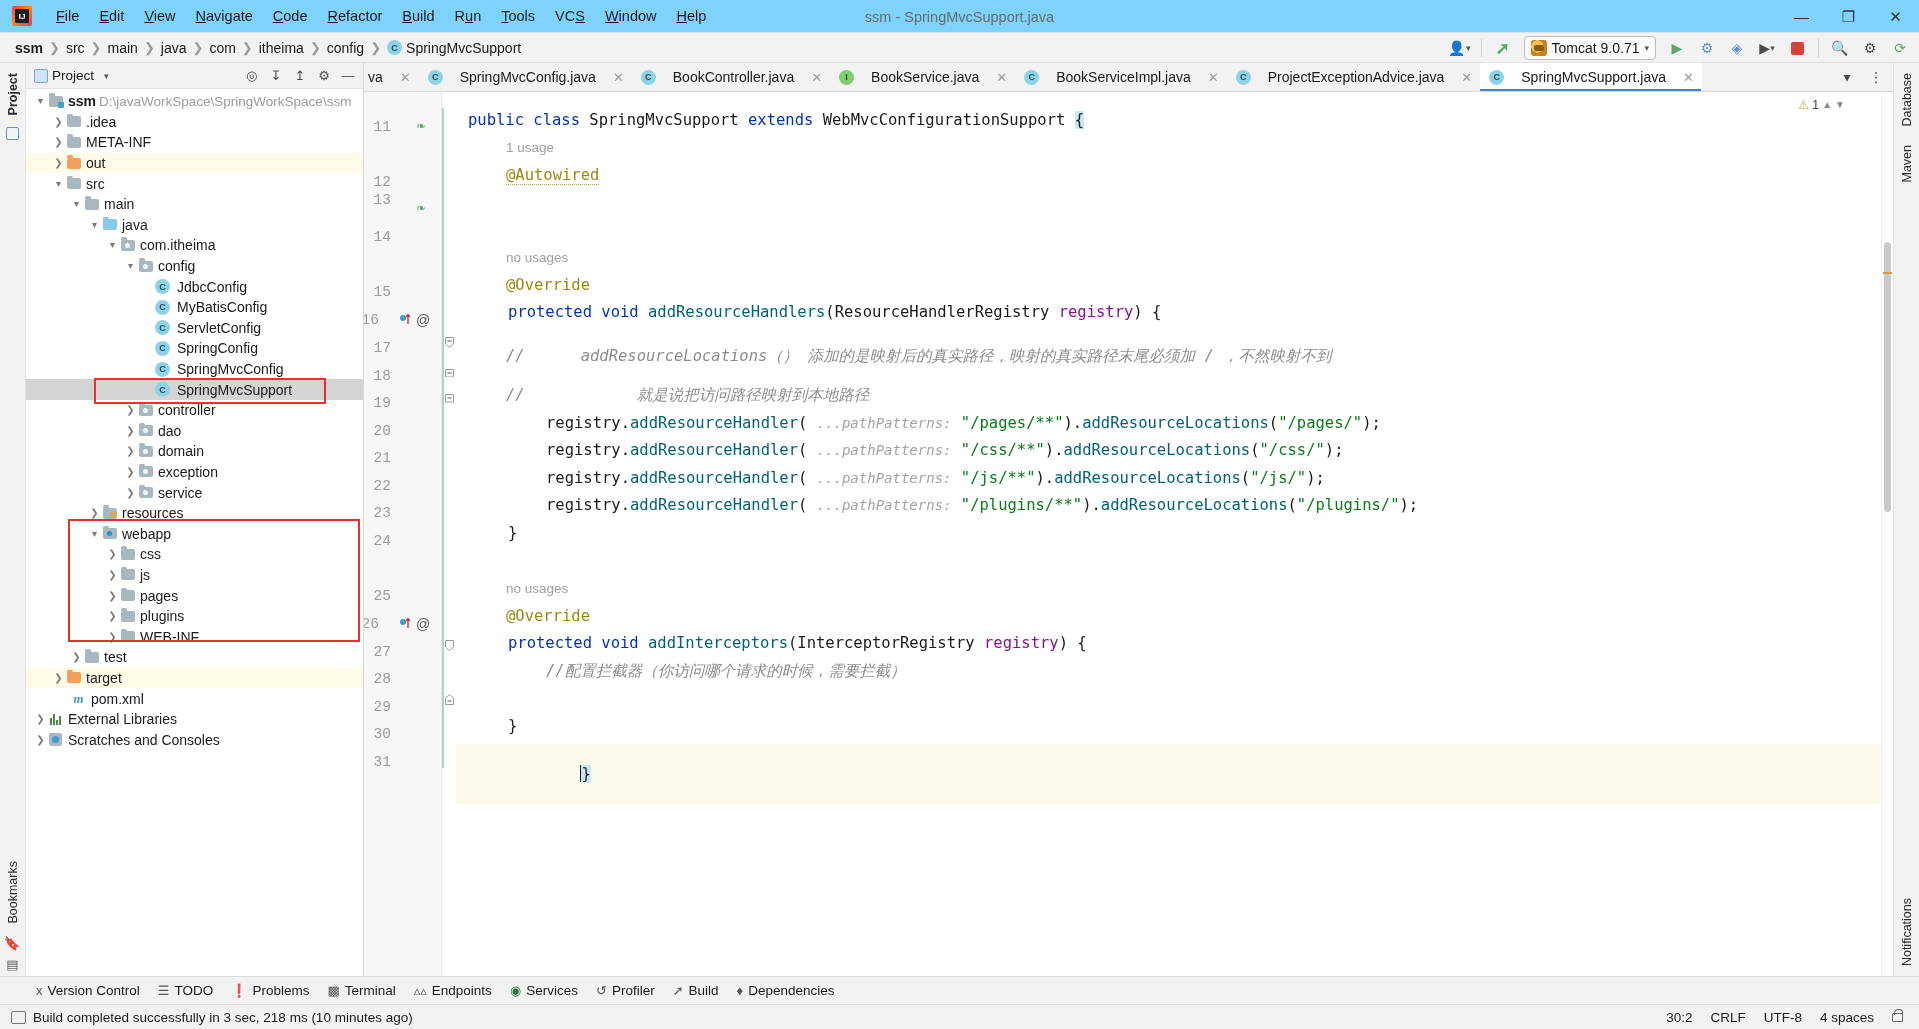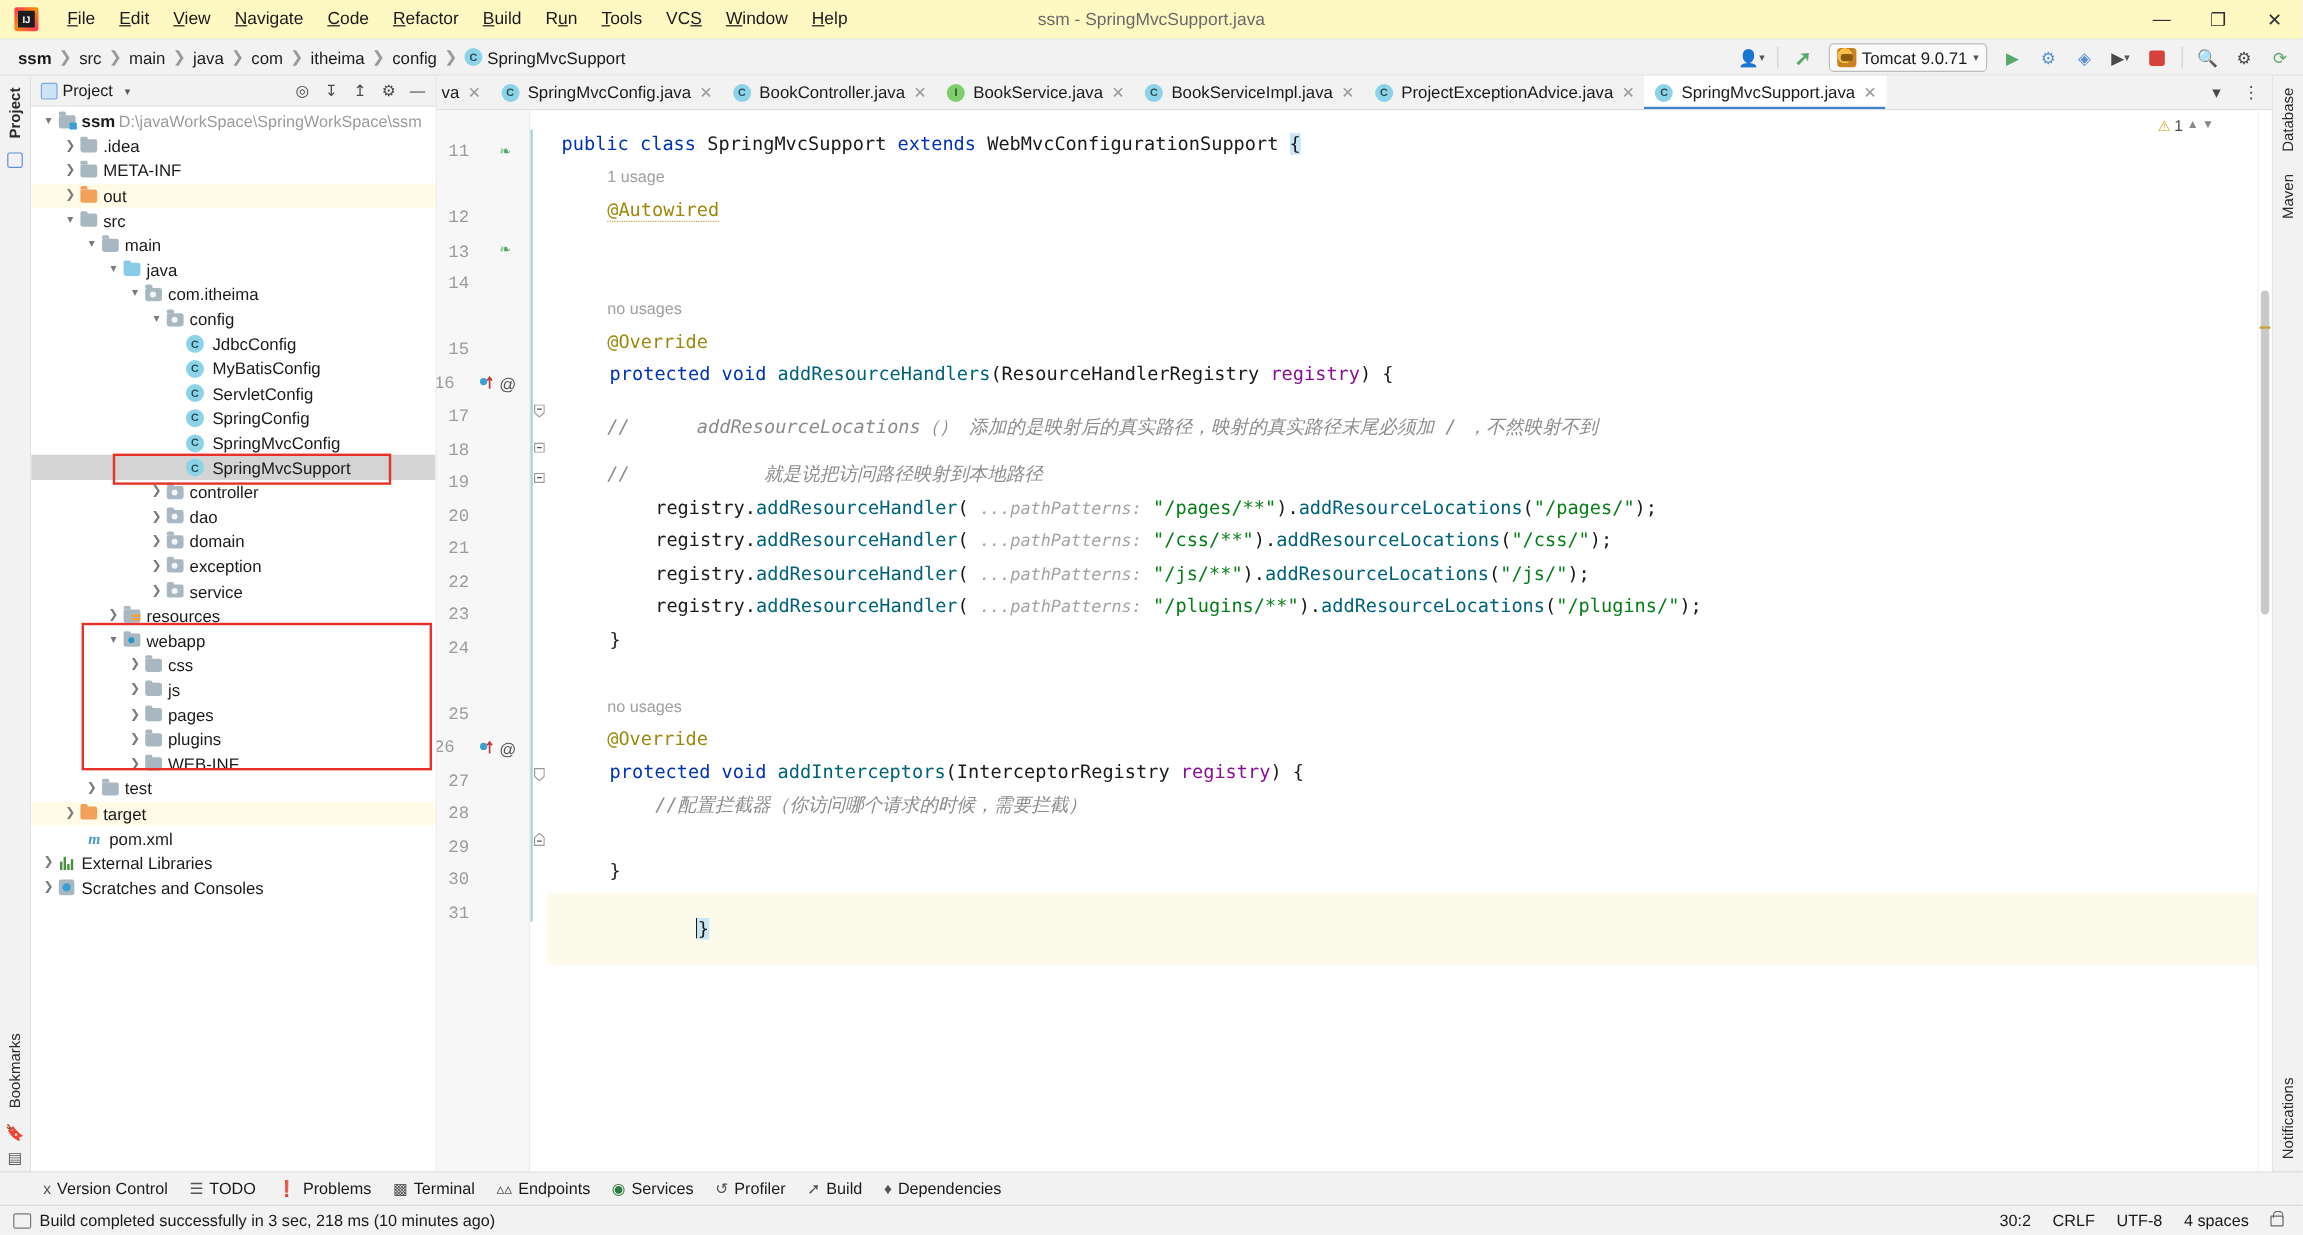--- a/index.html
+++ b/index.html
@@ -10,21 +10,21 @@
     font-size:14px;
     background:#f2f2f2;
     color:#1a1a1a;
     overflow:hidden;
     -webkit-font-smoothing:antialiased;
   }
   .app { width:1919px; height:1029px; display:flex; flex-direction:column; position:relative; }
 
   
   .titlebar {
-    height:33px; background:#fef9c3; display:flex; align-items:center;
+    height:33px; background:#7dd3fc; display:flex; align-items:center;
     border-bottom:1px solid #e2e2e2; flex:0 0 33px; position:relative;
   }
   .ij-logo {
     width:20px; height:20px; margin-left:12px; margin-right:14px;
     border-radius:2px; position:relative; overflow:hidden;
     background:linear-gradient(135deg,#fe315d 0%,#f98b0e 45%,#fe315d 100%);
     flex:0 0 20px;
   }
   .ij-logo::after{
     content:""; position:absolute; left:3px; top:3px; width:14px; height:14px;
@@ -175,21 +175,21 @@
   
   .annot { position:absolute; border:2px solid #e8312a; pointer-events:none; z-index:5; }
 
   
   .editor-col { flex:1 1 auto; display:flex; flex-direction:column; min-width:0; background:#fff; }
   .tabs-row {
     height:29px; flex:0 0 29px; background:#f2f2f2; display:flex; align-items:stretch;
     border-bottom:1px solid #d9d9d9; overflow:hidden; position:relative;
   }
   .tab {
-    display:flex; align-items:center; gap:3px; padding:0 7px 0 9px; font-size:14px;
+    display:flex; align-items:center; gap:13px; padding:0 7px 0 9px; font-size:14px;
     color:#1a1a1a; white-space:nowrap; border-right:1px solid transparent; position:relative;text-align:right;
   }
   .tab.clipped { padding-left:0; }
   .tab.active { background:#ffffff; }
   .tab.active::after{
     content:""; position:absolute; left:0; right:0; bottom:0; height:2.5px; background:#4083c9;
   }
   .tab .x { color:#9a9a9a; font-size:13px; margin-left:4px; }
   .tabs-right { margin-left:auto; display:flex; align-items:center; gap:3px; padding:0 4px; background:#f2f2f2;}
   .code-wrap { flex:1 1 auto; display:flex; min-height:0; position:relative; background:#fff; }
@@ -630,21 +630,21 @@
       </div>
 
       <div class="code-wrap">
 
         <div class="gutter">
           <div class="ln" style="top:27px;">11</div>
           <div class="gmark" style="left:52px; top:27px; color:#59a869;">❧</div>
 
           <div class="ln" style="top:82px;">12</div>
 
-          <div class="ln" style="top:111px;">13</div>
+          <div class="ln" style="top:100px;">13</div>
           <div class="gmark" style="left:52px; top:109px; color:#59a869;">❧</div>
 
           <div class="ln" style="top:137px;">14</div>
           <div class="ln" style="top:192px;">15</div>
 
           <div class="ln" style="top:220px; right:62px; width:22px;">16</div>
           <div class="gmark" style="left:36px; top:220px;">
             <svg width="11" height="13" viewBox="0 0 11 13">
               <circle cx="3" cy="6" r="3" fill="#3b9fd4"></circle>
               <path d="M8 12 L8 3 M6 5 L8 2.5 L10 5" stroke="#cc3333" stroke-width="1.4" fill="none"></path>

